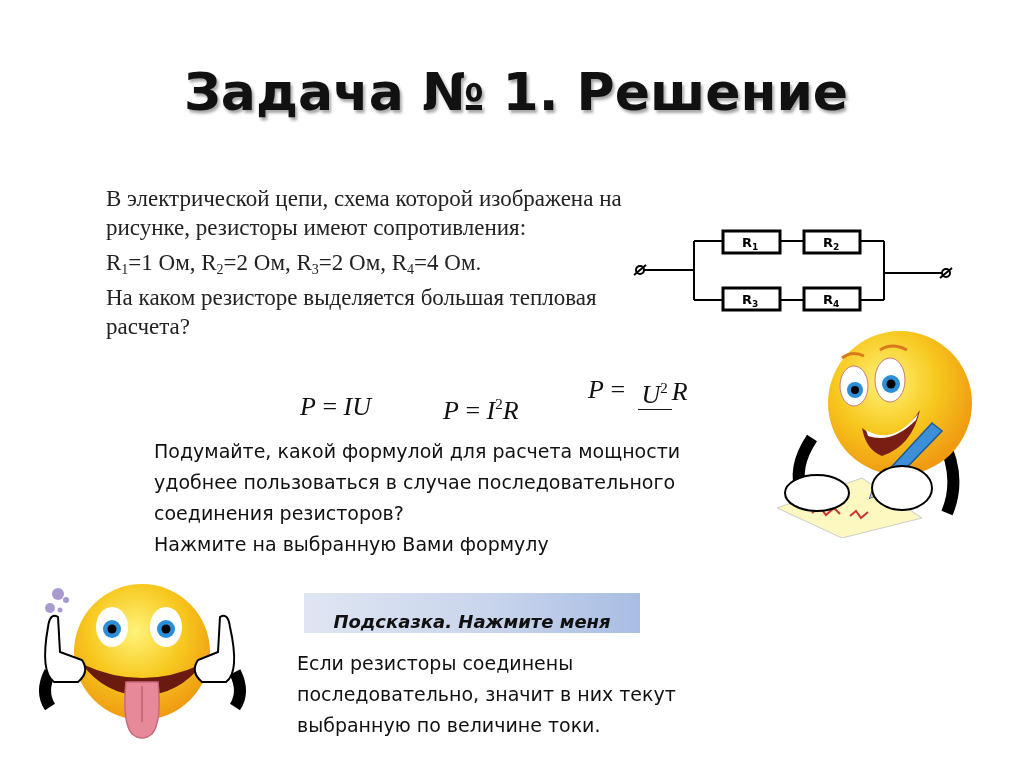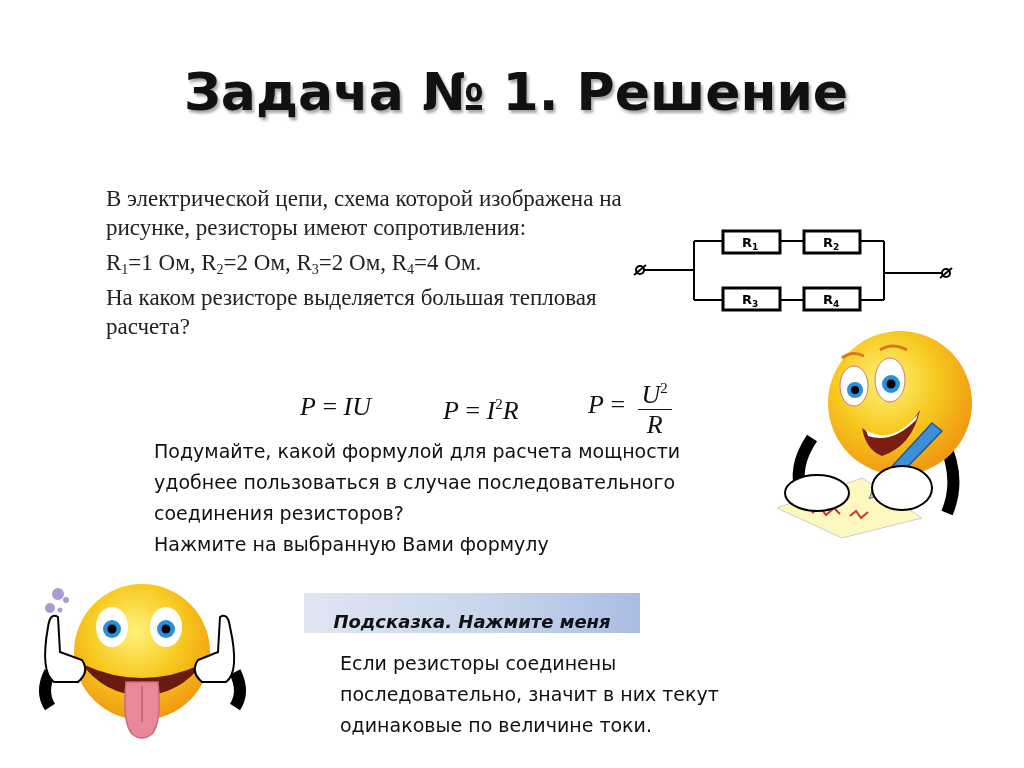--- a/index.html
+++ b/index.html
@@ -18,39 +18,39 @@
   }
   .problem p { margin: 0 0 6px 0; }
   .problem sub { font-size: 14px; vertical-align: -4px; line-height: 0; }
   .circuit { position: absolute; left: 628px; top: 222px; width: 340px; height: 96px; }
   .res-label { font-family: "DejaVu Sans", sans-serif; font-weight: bold; font-size: 13px; }
   .formula {
     position: absolute; font-family: "Liberation Serif", serif; font-style: italic; font-size: 26px; color: #111;
     cursor: pointer;
   }
   .formula sup { font-size: 15px; font-style: normal; }
-  .frac { display: inline-flex; flex-direction: column; align-items: center; vertical-align: middle; margin-left: 6px; }
+  .frac { display: inline-flex; flex-direction: row; align-items: center; vertical-align: middle; margin-left: 6px; }
   .frac .num { border-bottom: 1.5px solid #111; padding: 0 4px; line-height: 28px; }
   .frac .den { line-height: 30px; }
   .question {
     position: absolute; left: 154px; top: 436px; width: 600px;
     font-family: "DejaVu Sans", sans-serif; font-size: 19px; line-height: 31px; color: #111;
   }
   .question p { margin: 0; }
   .hint-button {
     position: absolute; left: 304px; top: 593px; width: 336px; height: 40px;
     background: linear-gradient(to right, #dfe6f3 0%, #c9d5ec 55%, #a9bde3 100%);
     display: flex; align-items: center; justify-content: center; cursor: pointer;
   }
   .hint-button span {
     font-family: "DejaVu Sans", sans-serif; font-weight: bold; font-style: italic; font-size: 18px; color: #111; margin-top: 16px;
   }
   .hint-text {
     position: absolute; left: 297px; top: 648px; width: 420px;
-    font-family: "DejaVu Sans", sans-serif; font-size: 19px; line-height: 31px; color: #111; margin-left: 43px;
+    font-family: "DejaVu Sans", sans-serif; font-size: 19px; line-height: 31px; color: #111;
   }
   .hint-text p { margin: 0; }
   .smiley { position: absolute; }
 </style>
 </head>
 <body>
 
 <div class="title">Задача № 1. Решение</div>
 
 <div class="problem">
@@ -118,21 +118,21 @@
   <p>Нажмите на выбранную Вами формулу</p>
 </div>
 
 <div class="hint-button">
   <span>Подсказка. Нажмите меня</span>
 </div>
 
 <div class="hint-text">
   <p>Если резисторы соединены</p>
   <p>последовательно, значит в них текут</p>
-  <p>одинаковые по величине токи.</p>
+  <p>выбранную по величине токи.</p>
 </div>
 
 <svg class="smiley" style="left:772px; top:328px;" width="210" height="210" viewBox="0 0 210 210">
   <defs>
     <radialGradient id="sy1" cx="40%" cy="35%" r="65%">
       <stop offset="0%" stop-color="#fff37a"></stop>
       <stop offset="55%" stop-color="#f7c81e"></stop>
       <stop offset="100%" stop-color="#f09a12"></stop>
     </radialGradient>
   </defs>

